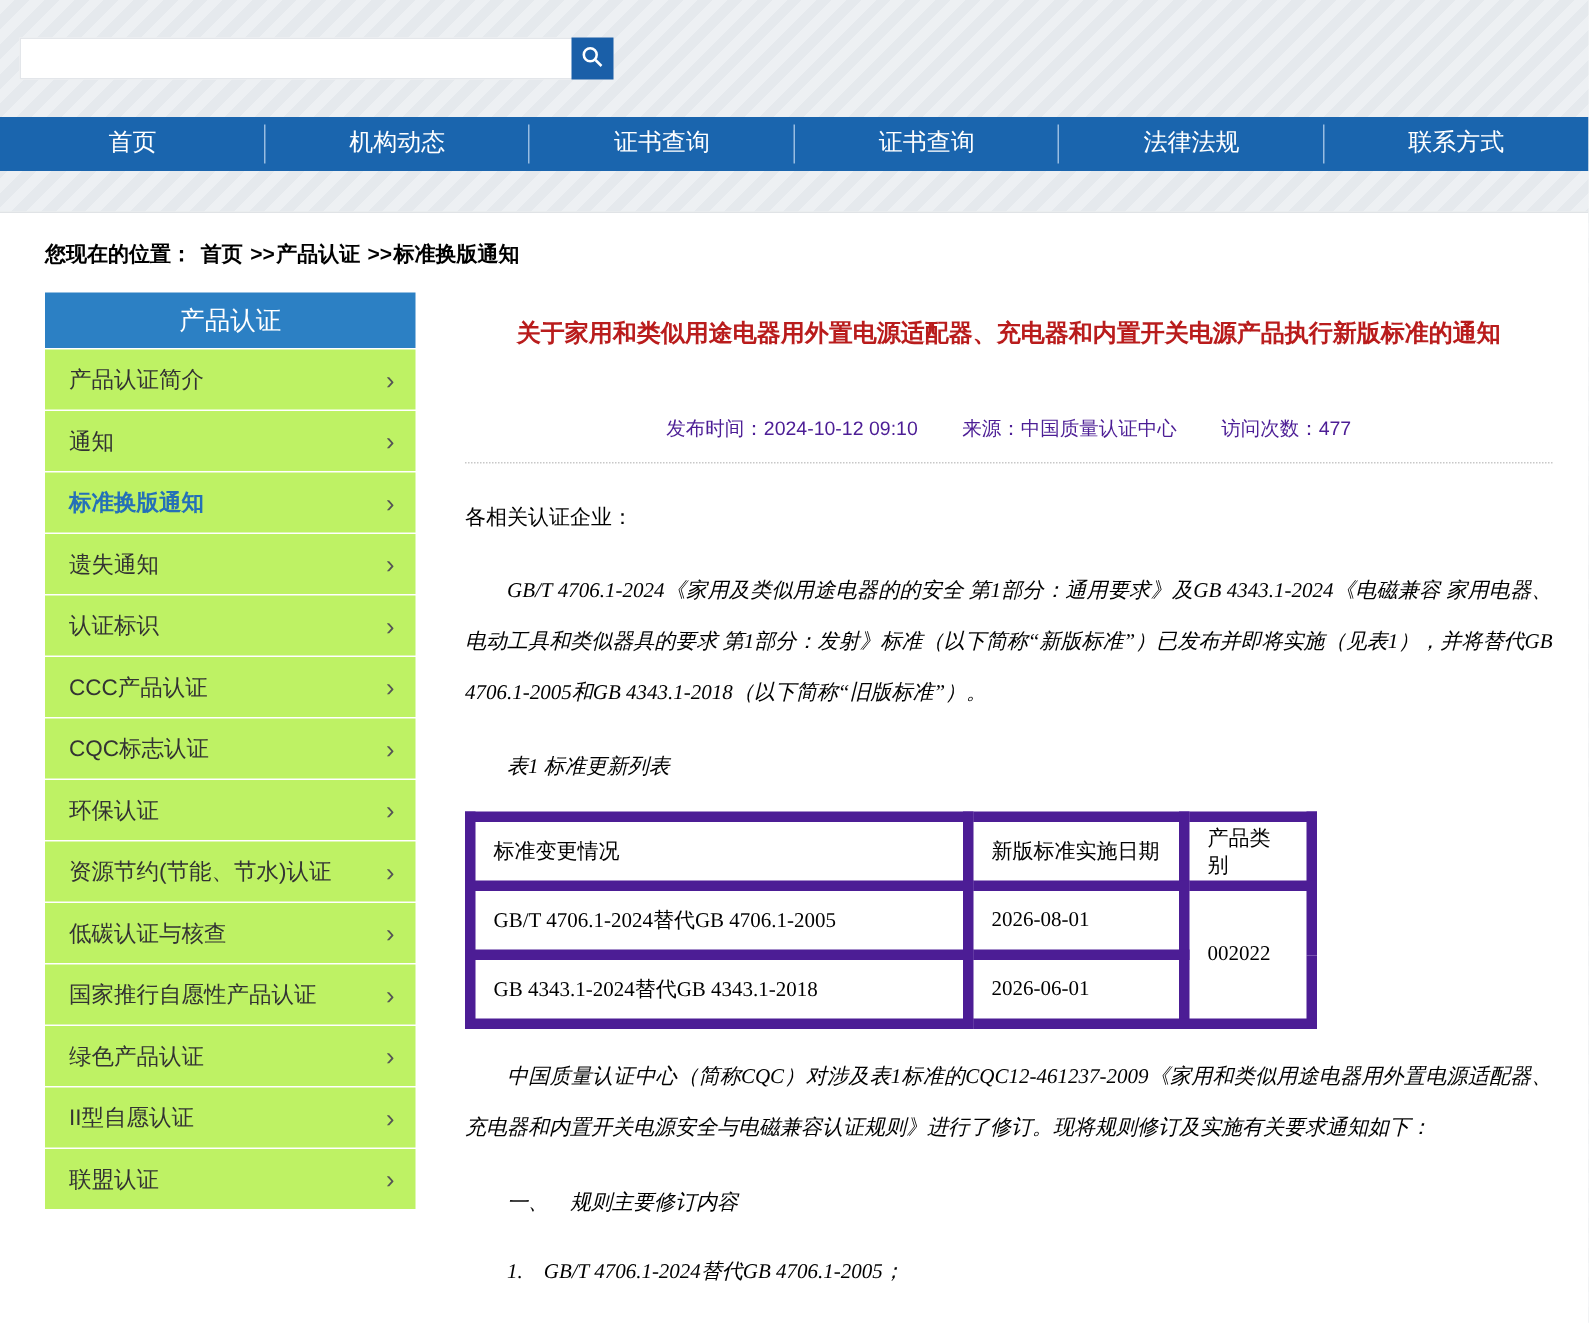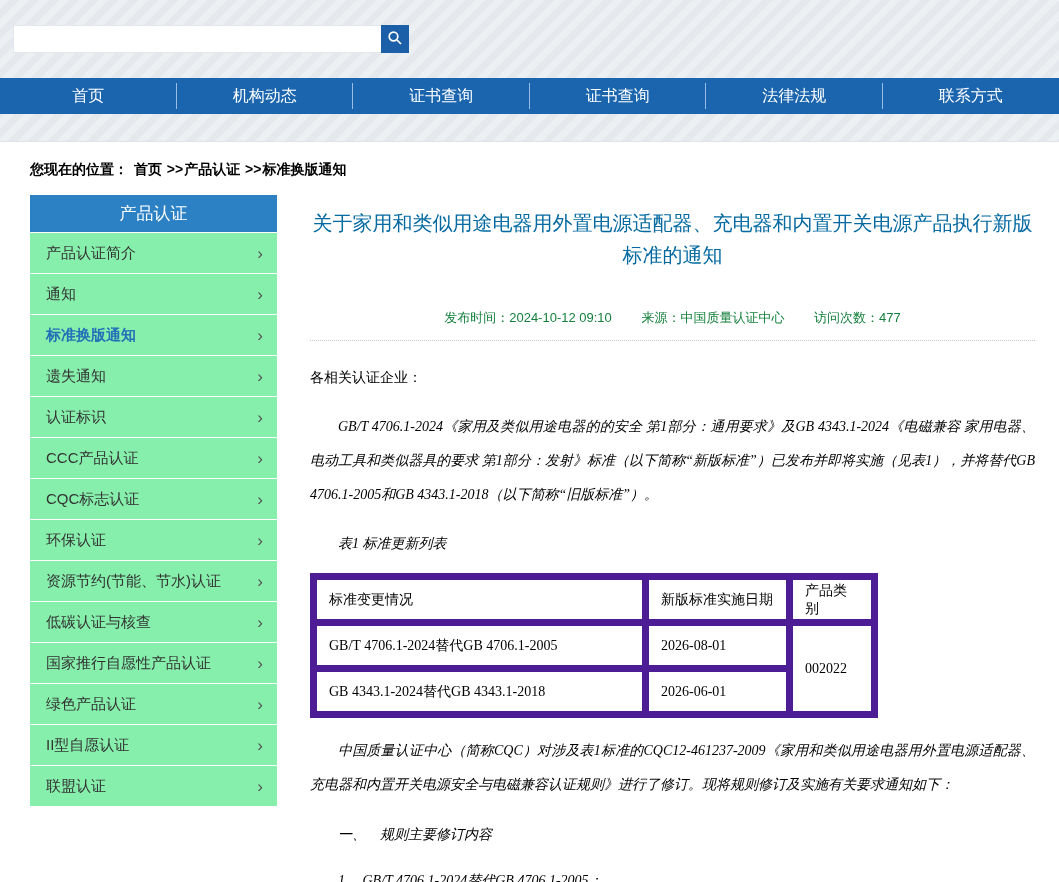--- a/index.html
+++ b/index.html
@@ -31,28 +31,28 @@
   .breadcrumb { font-size:14px; color:#000; font-weight:600; }
   .breadcrumb a { color:#000; text-decoration:none; }
   .bc-sep { margin:0 1px; }
 
   .columns { display:flex; align-items:flex-start; margin-top:16px; }
 
   
   .sidebar { width:247px; flex-shrink:0; }
   .side-head { height:37px; line-height:37px; background:#2c80c4; color:#fff; text-align:center; font-size:17px; }
   .side-menu { list-style:none; margin:0; padding:0; }
-  .side-item { height:40px; background:#86efac; margin-top:1px; display:flex; align-items:center; justify-content:space-between; padding:0 14px 0 16px; font-size:15px; color:#333; cursor:pointer; }
+  .side-item { height:40px; background:#bef264; margin-top:1px; display:flex; align-items:center; justify-content:space-between; padding:0 14px 0 16px; font-size:15px; color:#333; cursor:pointer; }
   .side-item .chev { color:#555; font-size:17px; line-height:1; }
   .side-item.active .side-label { color:#2470b8; font-weight:bold; }
 
   
   .content { flex:1; margin-left:33px; font-family:"Liberation Serif","DejaVu Serif",serif; }
-  .article-title { font-family:"Liberation Sans",sans-serif; font-size:20px; font-weight:normal; color:#0369a1; text-align:center; line-height:32px; margin:12px 0 0; }
-  .article-meta { text-align:center; font-family:"Liberation Sans",sans-serif; font-size:13px; color:#15803d; margin-top:38px; padding-bottom:13px; border-bottom:1px dotted #c8c8c8; }
+  .article-title { font-family:"Liberation Sans",sans-serif; font-size:16px; font-weight:bold; color:#b91c1c; text-align:center; line-height:32px; margin:12px 0 0; }
+  .article-meta { text-align:center; font-family:"Liberation Sans",sans-serif; font-size:13px; color:#4c1d95; margin-top:38px; padding-bottom:13px; border-bottom:1px dotted #c8c8c8; }
   .meta-item { margin:0 13px; white-space:nowrap; }
   .article-body { font-size:14px; color:#000; }
   .p { line-height:34px; margin:0; text-align:justify; }
   .mt20 { margin-top:20px; } .mt15 { margin-top:15px; } .mt12 { margin-top:12px; } .mt16 { margin-top:16px; }
   .indent { text-indent:2em;font-style:italic; }
 
   table.std-table { border-collapse:collapse; margin-top:12px; }
   .std-table th, .std-table td { border:7px solid #4c1d95; font-weight:normal; text-align:left; vertical-align:middle; padding:0 12px; font-size:14px; height:46px; }
   .col-change { width:332px; } .col-date { width:144px; } .col-cat { width:85px; }
 </style>

